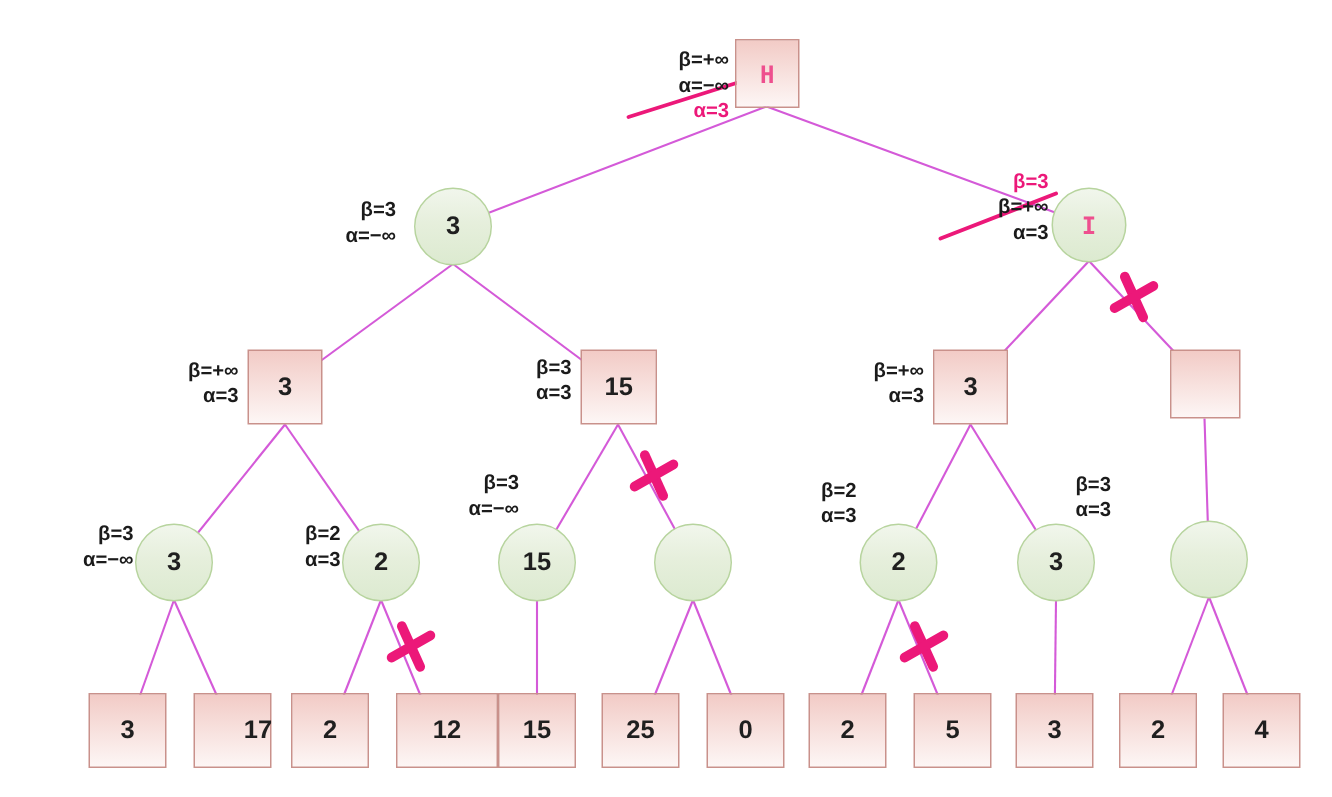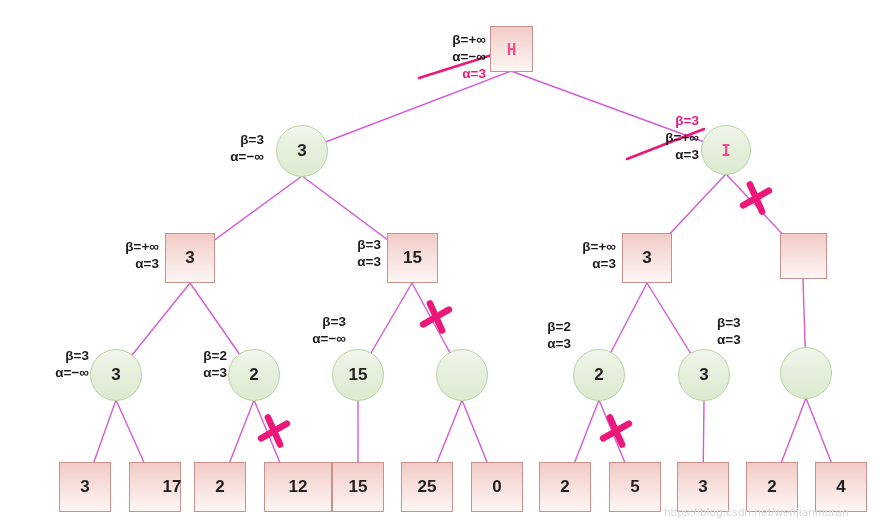--- a/index.html
+++ b/index.html
@@ -203,14 +203,13 @@
       </div>
       <div class="anno right" style="top: 318px; right: 317px;">
         <div class="">β=2</div>
         <div class="">α=3</div>
       </div>
       <div class="anno" style="top: 314px; left: 717px;">
         <div class="">β=3</div>
         <div class="">α=3</div>
       </div>
     </div>
-  <div id="watermark">https://blog.csdn.net/wenjianmuran</div>
 </div>
 
 </body></html>

